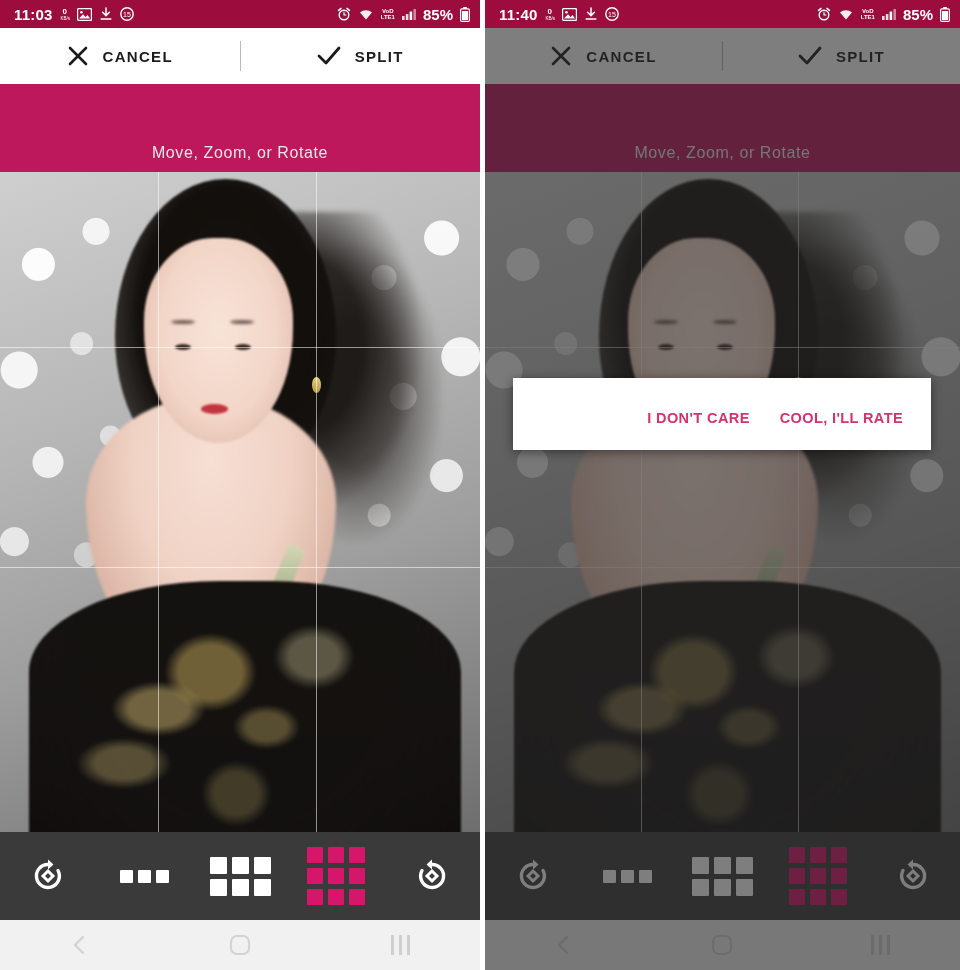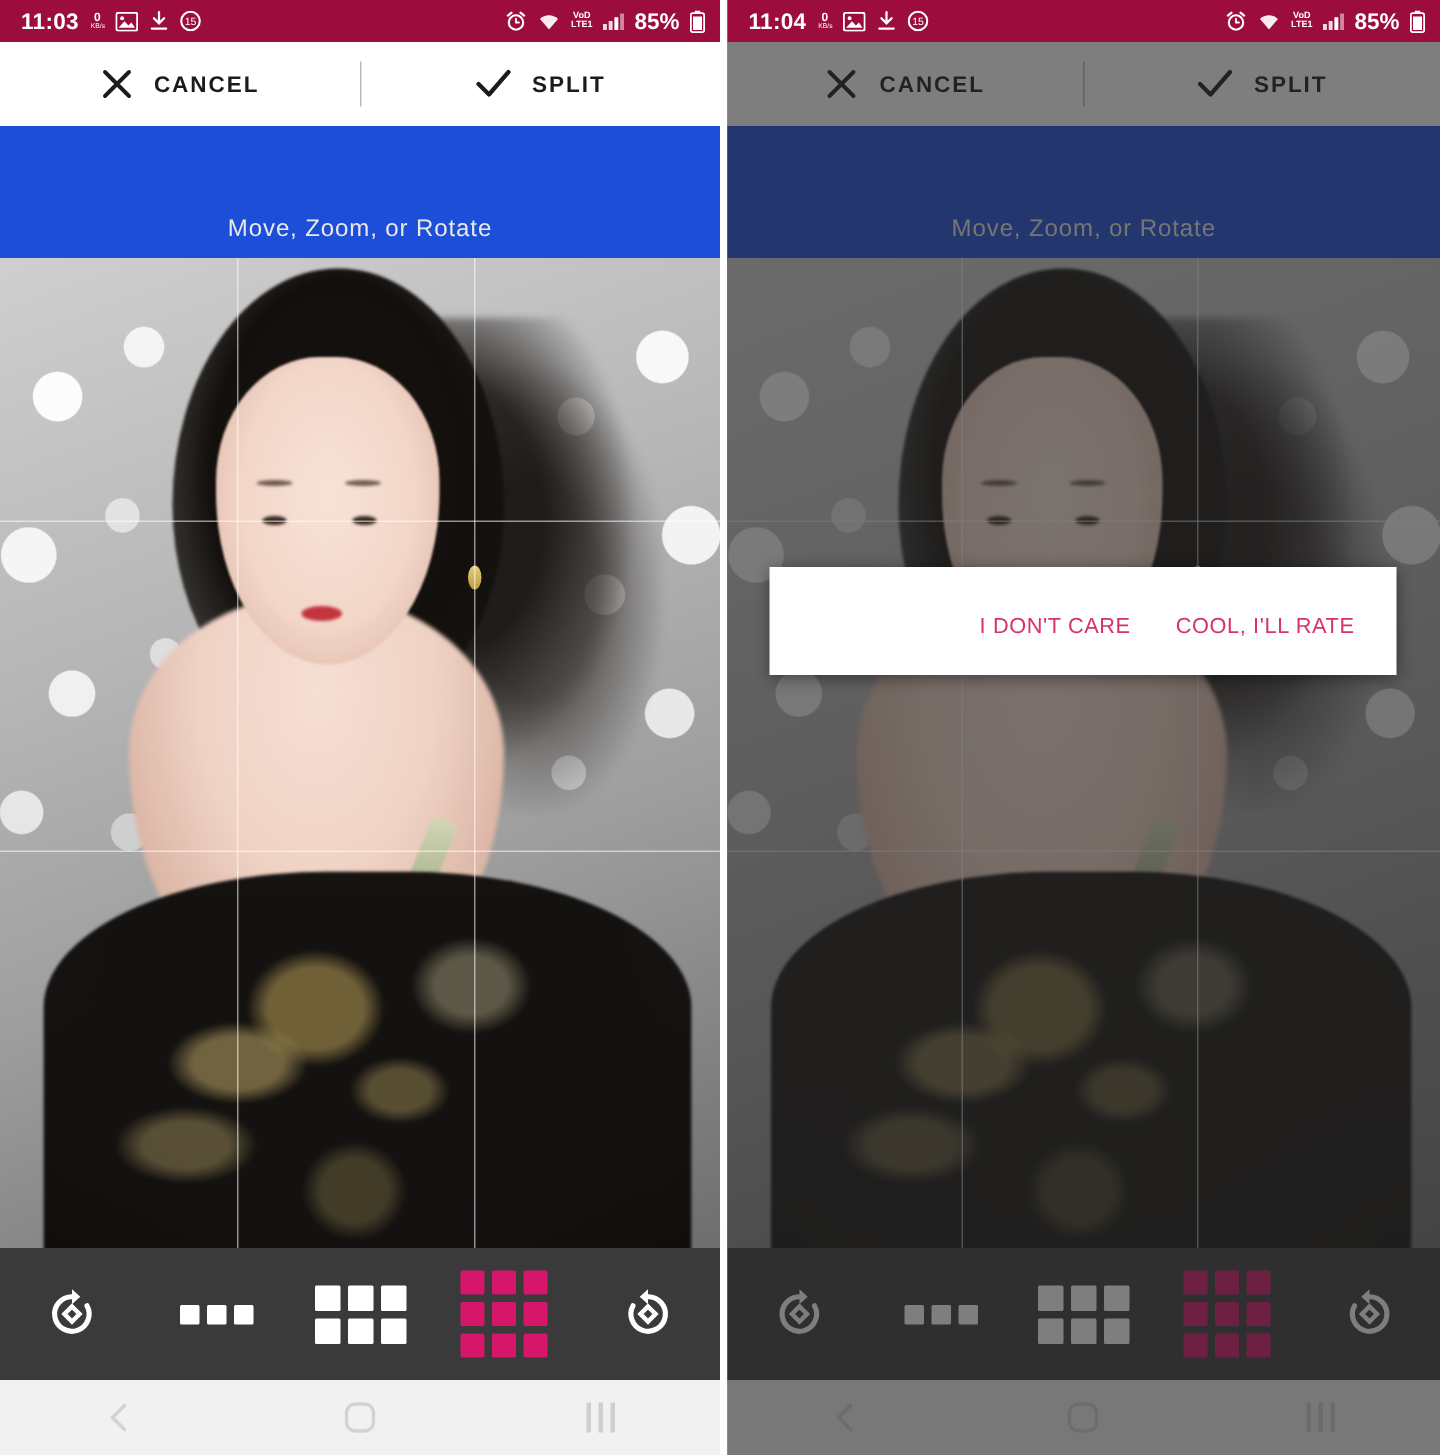--- a/index.html
+++ b/index.html
@@ -116,21 +116,21 @@
   .editor {
     position: relative;
     height: 836px;
     background: #3a3a3a;
     overflow: hidden;
   }
   .hint-zone {
     position: absolute;
     top: 0; left: 0; right: 0;
     height: 88px;
-    background: #1d4ed8;
+    background: #be185d;
     display: flex;
     align-items: flex-end;
     justify-content: center;
     padding-bottom: 10px;
     box-sizing: border-box;
     z-index: 3;
   }
   .hint-text {
     color: #e8e8e8;
     font-size: 16px;
@@ -376,21 +376,21 @@
   }
   .dlg-actions {
     display: flex;
     justify-content: flex-end;
     align-items: center;
     gap: 26px;
     padding-bottom: 6px;
   }
   .dlg-btn {
     font-size: 14.5px;
-    font-weight: normal;
+    font-weight: bold;
     letter-spacing: 0.4px;
     color: #d6336c;
     cursor: pointer;
     background: none;
     border: none;
     padding: 4px 2px;
     font-family: "Liberation Sans", sans-serif;
   }
 </style>
 </head>
@@ -567,21 +567,21 @@
     </div>
 
   </div>
 
   <div class="gutter"></div>
 
   <div class="phone">
 
     <div class="statusbar">
       <div class="sb-left">
-        <span class="sb-time">11:04</span>
+        <span class="sb-time">11:40</span>
         <span class="netspeed">
           <b>0</b>
           <i>KB/s</i>
         </span>
         <svg class="sb-ico" width="15" height="13" viewBox="0 0 15 13">
             <rect x="0.5" y="0.5" width="14" height="12" rx="1.5" fill="none" stroke="#fff" stroke-width="1.4"></rect>
             <circle cx="4.4" cy="4.2" r="1.3" fill="#fff"></circle>
             <path d="M2 10.5 L6 6.2 L8.6 9 L10.6 7 L13 10.5 Z" fill="#fff"></path>
           </svg>
         <svg class="sb-ico" width="14" height="14" viewBox="0 0 14 14">

